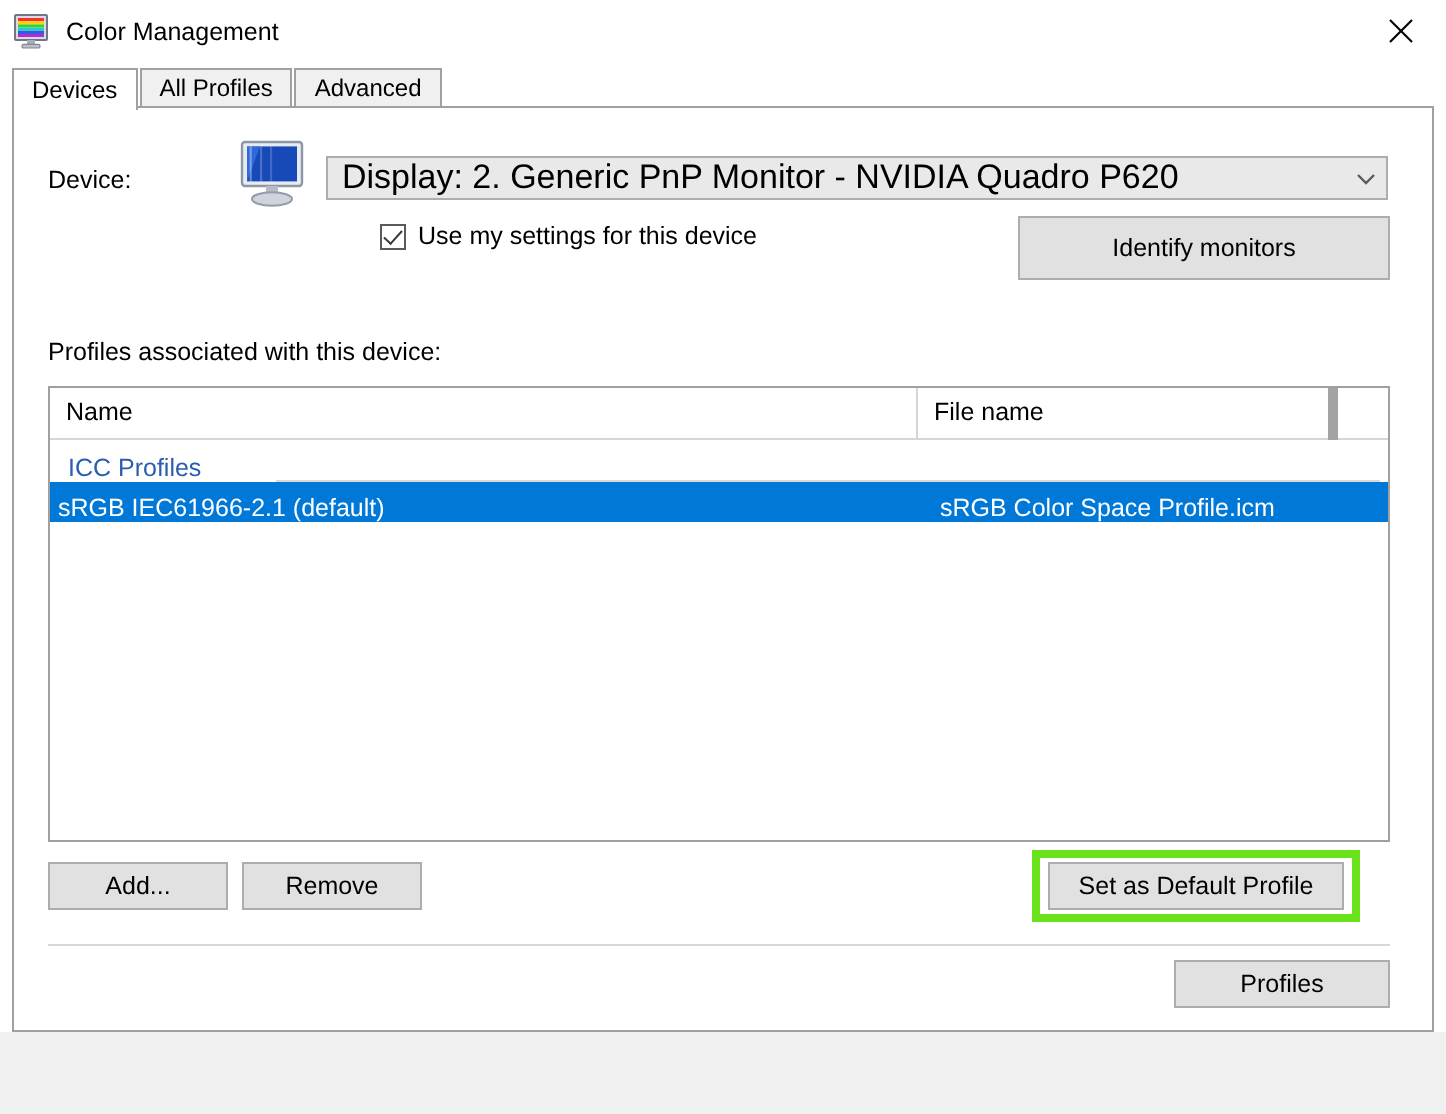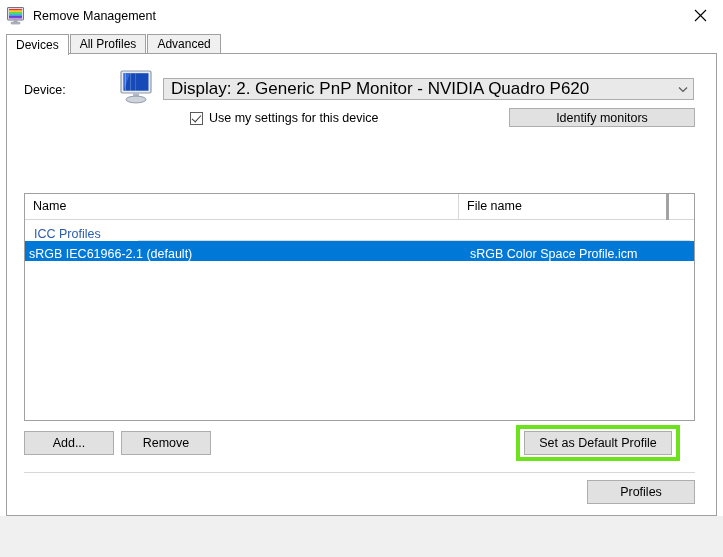--- a/index.html
+++ b/index.html
@@ -200,21 +200,21 @@
     align-items: center;
     justify-content: center;
     cursor: default;
     user-select: none;
     white-space: nowrap;
   }
 
   #identify-btn {
     position: absolute;
     left: 509px; top: 108px;
-    width: 186px; height: 19px;
+    width: 186px; height: 32px;
   }
 
   
   #profiles-label {
     position: absolute;
     left: 24px; top: 169px;
     font-size: 12.5px;
   }
   #profiles-list {
     position: absolute;
@@ -237,21 +237,21 @@
   .hdr-cell {
     font-size: 12.5px;
     padding-left: 8px;
     box-sizing: border-box;
     height: 26px;
     line-height: 25px;
     white-space: nowrap;
     cursor: default;
   }
   .hdr-name  { width: 434px; border-right: 1px solid #d6d6d6; }
-  .hdr-file  { width: 210px; border-right: 3px solid #a3a3a3; }
+  .hdr-file  { width: 210px; border-right: 5px solid #a3a3a3; }
 
   #group-row {
     position: relative;
     height: 21px;
     display: flex;
     align-items: flex-end;
     padding-left: 9px;
     box-sizing: border-box;
     gap: 31px;
   }
@@ -365,21 +365,21 @@
         <rect x="3" y="3" width="13" height="1.6" fill="#ff2d2d"></rect>
         <rect x="3" y="4.6" width="13" height="1.6" fill="#ffd400"></rect>
         <rect x="3" y="6.2" width="13" height="1.6" fill="#37d137"></rect>
         <rect x="3" y="7.8" width="13" height="1.6" fill="#2ac9c9"></rect>
         <rect x="3" y="9.4" width="13" height="1.6" fill="#2d5edd"></rect>
         <rect x="3" y="11" width="13" height="1.5" fill="#b42ad4"></rect>
         <rect x="7.5" y="14" width="4" height="2.4" fill="#a8adb8"></rect>
         <rect x="5" y="16.2" width="9" height="1.8" rx="0.8" fill="#b9bec9" stroke="#828894" stroke-width="0.6"></rect>
       </svg>
     </div>
-    <div id="title-text">Remove Management</div>
+    <div id="title-text">Color Management</div>
     <div id="close-x">
       <svg width="13" height="13" viewBox="0 0 13 13">
         <line x1="1" y1="1" x2="12" y2="12" stroke="#000" stroke-width="1.1"></line>
         <line x1="12" y1="1" x2="1" y2="12" stroke="#000" stroke-width="1.1"></line>
       </svg>
     </div>
   </div>
 
   <div id="tabstrip">
     <div class="tabs-row">
@@ -424,20 +424,21 @@
 
   <div id="usecheck-row">
     <span class="checkbox checked"></span>
     <span id="usecheck-label">Use my settings for this device</span>
   </div>
 
   <div class="btn" id="identify-btn">
     <span>Identify monitors</span>
   </div>
 
+  <div id="profiles-label">Profiles associated with this device:</div>
 
   <div id="profiles-list">
     <div id="list-header">
       <div class="hdr-cell hdr-name">Name</div>
       <div class="hdr-cell hdr-file">File name</div>
     </div>
 
     <div id="group-row">
       <span id="group-label">ICC Profiles</span>
       <span id="group-rule"></span>

